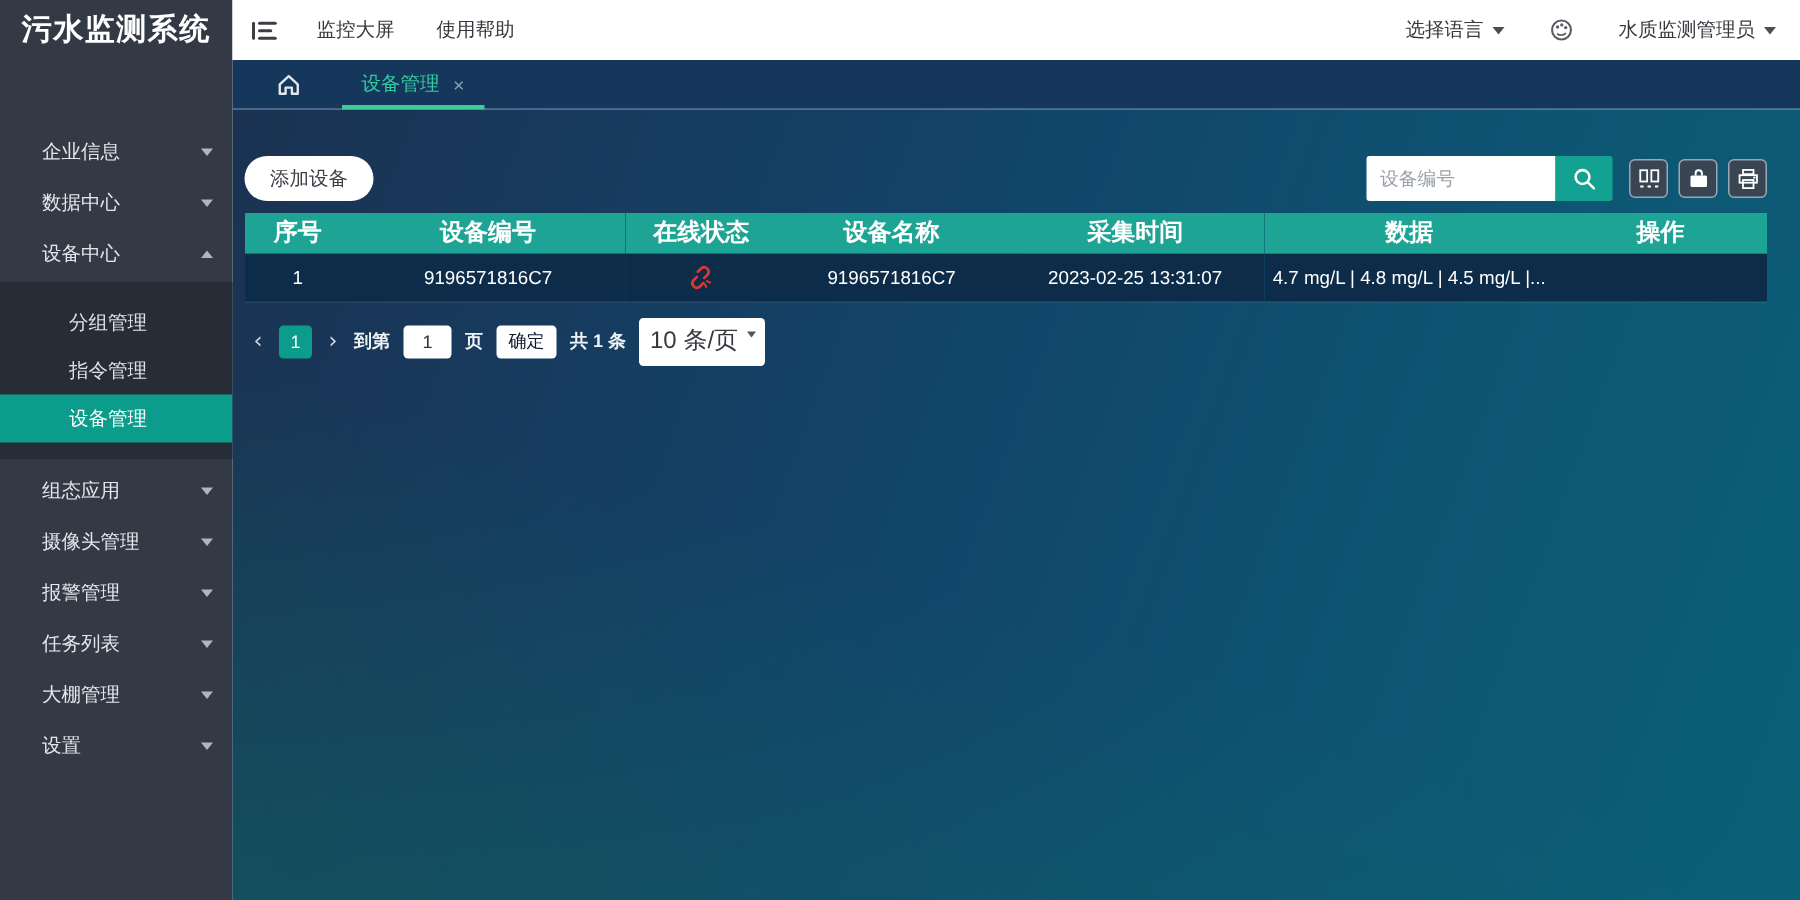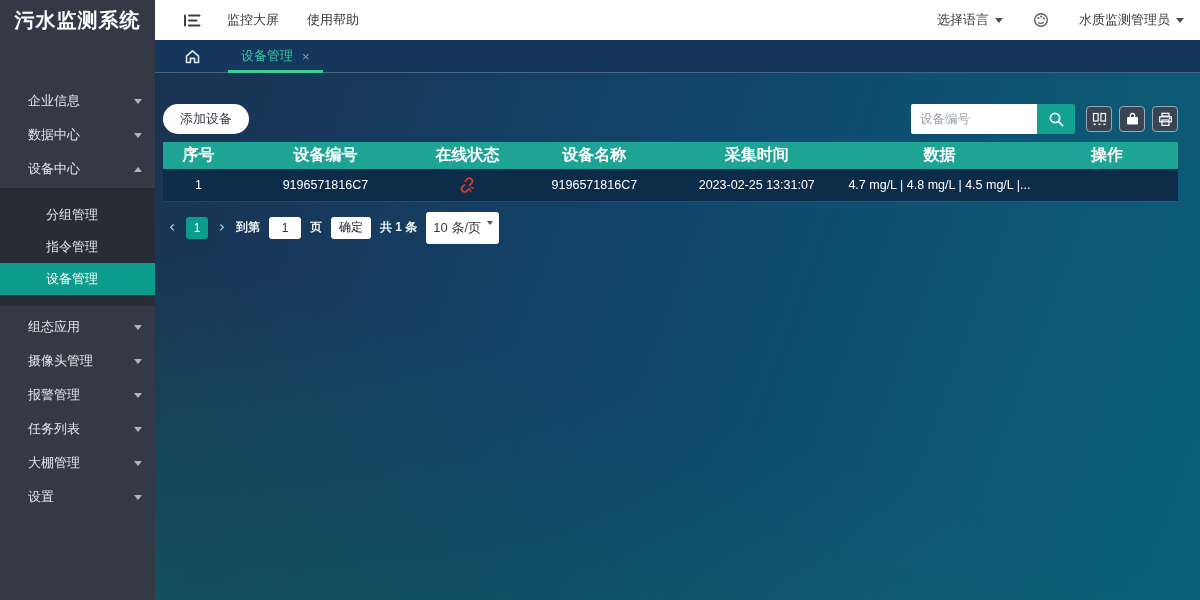--- a/index.html
+++ b/index.html
@@ -22,21 +22,21 @@
   .tri-up { border-bottom:5px solid #aeb6c2; }
   .submenu { background:#272d37; padding:11px 0; margin:2px 0 4px 0; }
   .submenu-item { height:32px; line-height:32px; padding-left:46px; font-size:13px; color:#dde2e8; cursor:pointer; }
   .submenu-item.active { background:#0b9c8c; color:#ffffff; }
 
   
   .main { flex:1 1 auto; display:flex; flex-direction:column; min-width:0; }
 
   
   .topbar { height:40px; background:#ffffff; display:flex; align-items:center;
-    padding:0 16px 0 28px; font-size:13px; color:#35393e; flex:0 0 40px; }
+    padding:0 16px 0 12px; font-size:13px; color:#35393e; flex:0 0 40px; }
   .collapse-btn { margin-right:26px; cursor:pointer; display:flex; align-items:center; }
   .topbar-item { margin-right:28px; cursor:pointer; }
   .topbar-right { margin-left:auto; display:flex; align-items:center; }
   .lang, .user { display:flex; align-items:center; gap:6px; cursor:pointer; }
   .tri-dark { border-top:5px solid #4a4d52; }
   .palette-btn { margin:0 30px; cursor:pointer; display:flex; }
 
   
   .tabbar { height:33px; flex:0 0 33px; background:#16375c; display:flex; align-items:center;
     padding-left:28px; border-bottom:1px solid rgba(160,190,215,.35); }
@@ -81,21 +81,21 @@
     font-family:"DejaVu Sans",sans-serif; }
   .pg-current { width:22px; height:22px; background:#0b9c8c; color:#fff; display:flex;
     align-items:center; justify-content:center; border-radius:3px; cursor:pointer; font-size:12px; }
   .pg-label { color:#eef2f6;font-weight:bold; }
   .pg-input { width:32px; height:22px; border:none; border-radius:3px; text-align:center;
     font-size:12px; color:#333; outline:none; }
   .pg-confirm { height:22px; padding:0 8px; background:#ffffff; border:none; border-radius:3px;
     font-size:12px; font-weight:normal; color:#0f172a; cursor:pointer; }
   .page-size { position:relative; display:inline-flex; }
   .page-size select { appearance:none; -webkit-appearance:none; height:32px; border:none;
-    border-radius:3px; font-size:13px; padding:0 18px 0 7px; background:#ffffff; color:#35393e; cursor:pointer; }
+    border-radius:3px; font-size:16px; padding:0 18px 0 7px; background:#ffffff; color:#35393e; cursor:pointer; }
   .page-size::after { content:""; position:absolute; right:6px; top:9px; width:0; height:0;
     border-left:3.5px solid transparent; border-right:3.5px solid transparent;
     border-top:4.5px solid #555; pointer-events:none; }
 </style>
 </head>
 <body>
 
 <div class="app">
 
   <aside class="sidebar">

